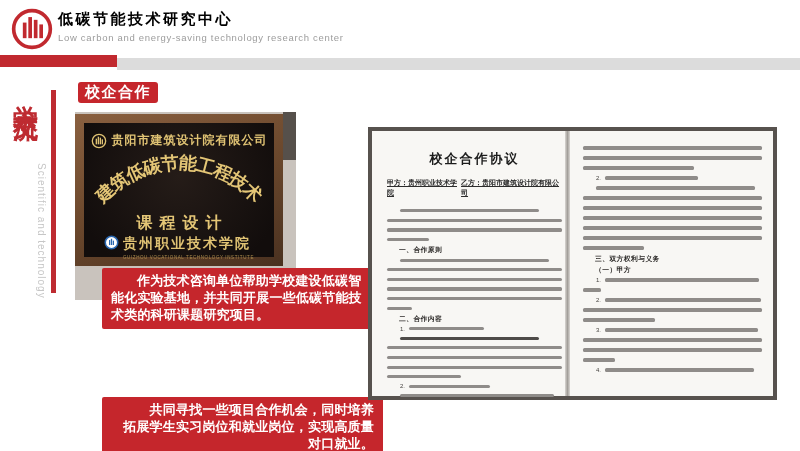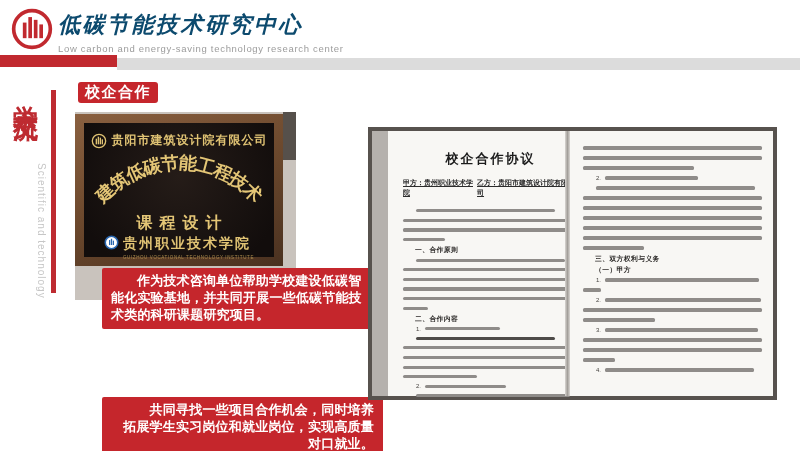--- a/index.html
+++ b/index.html
@@ -3,21 +3,21 @@
 <meta charset="utf-8">
 <style>
   html,body { margin:0; padding:0; background:#fff; }
   #slide {
     position:relative; width:800px; height:451px; background:#ffffff;
     overflow:hidden; font-family:"Liberation Sans", sans-serif;
   }
   
   .hdr-logo { position:absolute; left:10px; top:7px; width:44px; height:44px; }
   .hdr-text { position:absolute; left:58px; top:10px; }
-  .hdr-title { font-size:22px; font-weight:bold; color:#0c4a6e; letter-spacing:2.5px;font-style:italic; }
+  .hdr-title { font-size:15px; font-weight:bold; color:#000000; letter-spacing:2.5px; }
   .hdr-sub { font-size:9.5px; color:#9c9c9c; letter-spacing:0.7px; margin-top:3px; }
   .bar-red  { position:absolute; left:0; top:55px; width:117px; height:12px; background:#C1292F; }
   .bar-gray { position:absolute; left:117px; top:58px; width:683px; height:12px; background:#DCDCDC; }
   
   .v-title {
     position:absolute; left:9px; top:86px; writing-mode:vertical-rl; text-orientation:upright;
     font-family:"Liberation Serif", serif; font-size:25px; font-weight:600;
     color:#BE2B31; letter-spacing:3px;
   }
   .v-line { position:absolute; left:51px; top:90px; width:5px; height:203px; background:#BE2B31; }
@@ -62,21 +62,21 @@
     color:#fff; font-size:13px; font-weight:bold; line-height:1.3; padding:5px 9px;
     border-radius:2px; text-indent:2em; letter-spacing:0.2px;margin-left:24px;
   }
   .b1 { top:268px; } .b2 { top:331px; } .b3 { top:397px;text-align:right; }
   
   .doc {
     position:absolute; left:368px; top:127px; width:409px; height:273px; box-sizing:border-box;
     border:4px solid #57524E; background:#B5B1AD;
   }
   .doc-page { position:absolute; top:0; height:265px; background:#F8F7F4; box-sizing:border-box; }
-  .doc-page.left  { left:16px; width:203px; padding:14px 13px 7px 15px; }
+  .doc-page.left  { left:0; width:203px; padding:14px 13px 7px 15px; }
   .doc-page.right { left:198px; right:0; padding:12px 11px 0 13px; --pitch:10px; }
   .doc-gutter { position:absolute; left:193px; top:0; width:5px; height:265px;
     background:linear-gradient(90deg,#d9d6d2,#a39f9a,#d9d6d2); }
   .doc-title { text-align:center; font-family:"Liberation Serif", serif; font-size:13px;
     font-weight:bold; color:#1c1c1c; letter-spacing:2px; margin:5px 0 10px; }
   .doc-parties { display:flex; justify-content:space-between; font-size:7px; font-weight:bold;
     color:#2c2c2c; margin-bottom:8px; }
   .doc-parties span { text-decoration:underline; text-underline-offset:1px; }
   .doc-h { font-size:6.8px; font-weight:bold; color:#2c2a28; padding-left:12px;
     height:11px; line-height:11px; letter-spacing:0.4px; }

